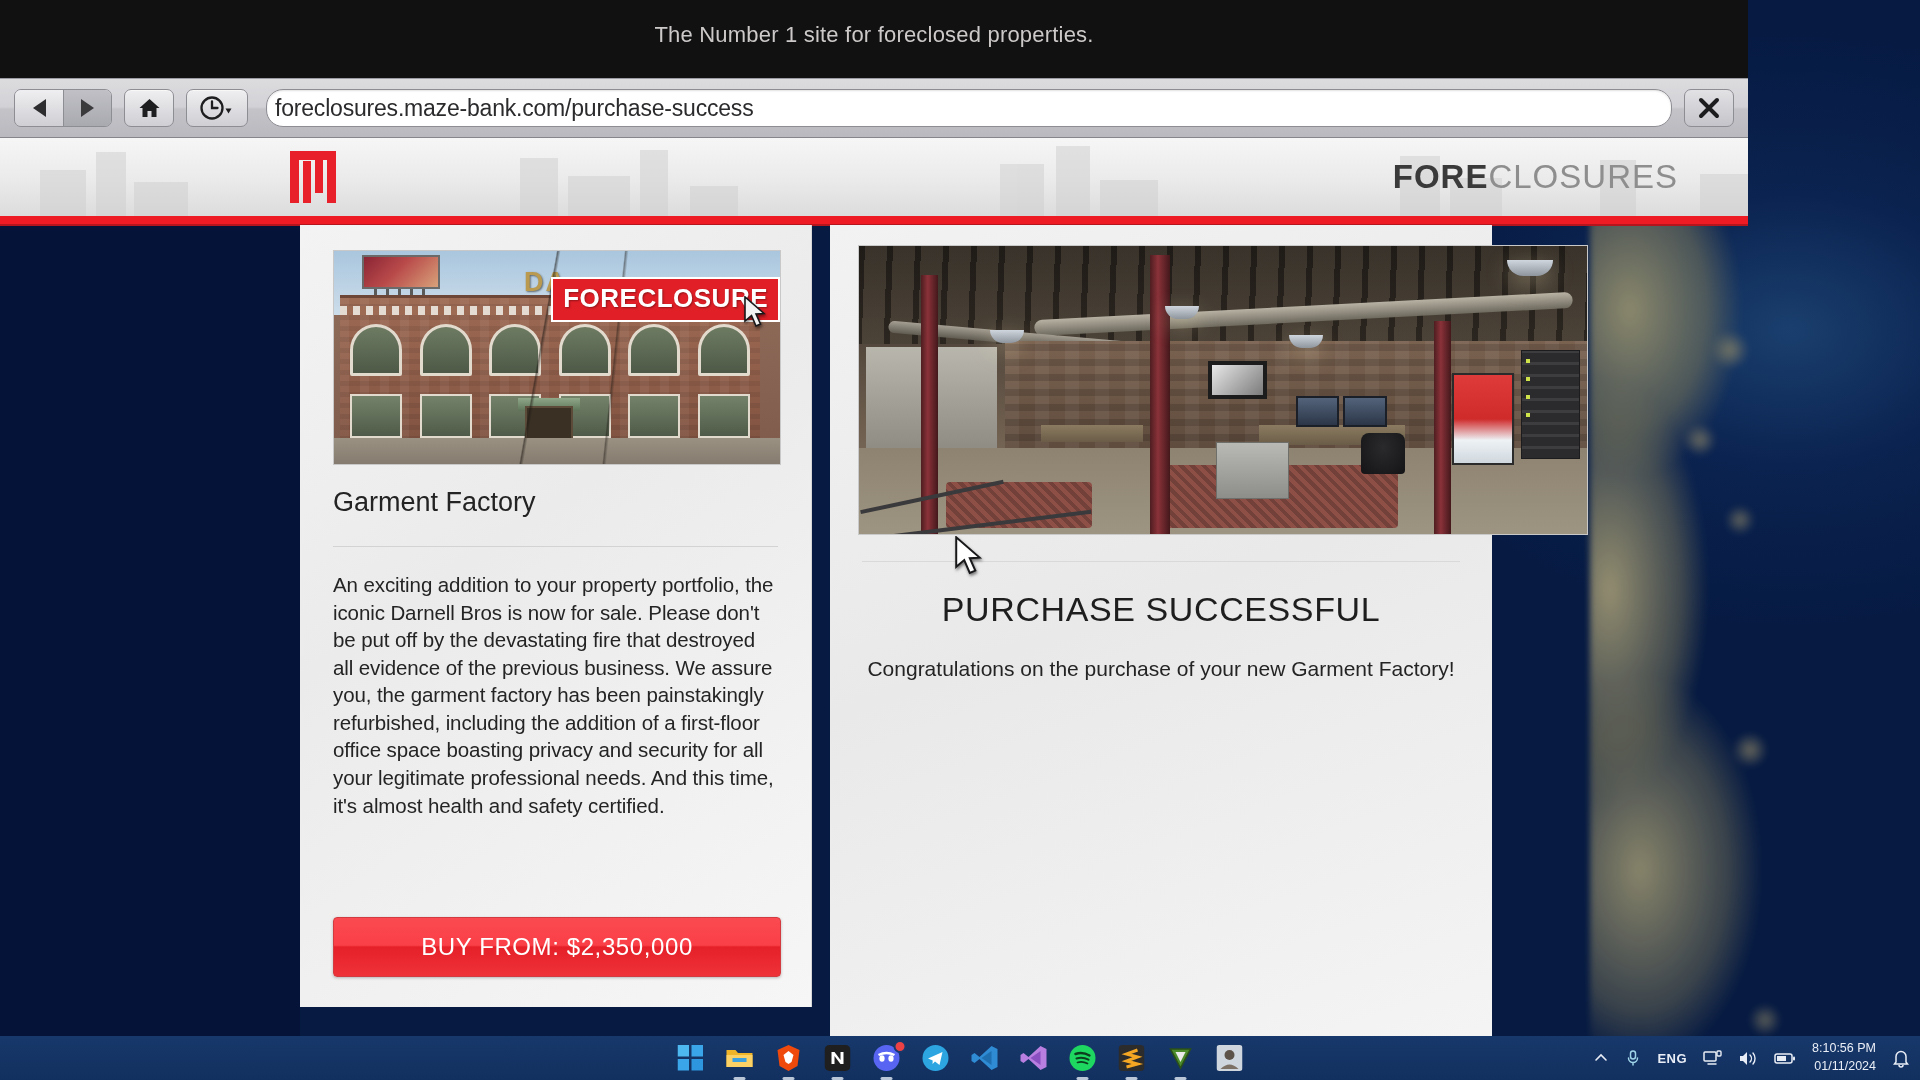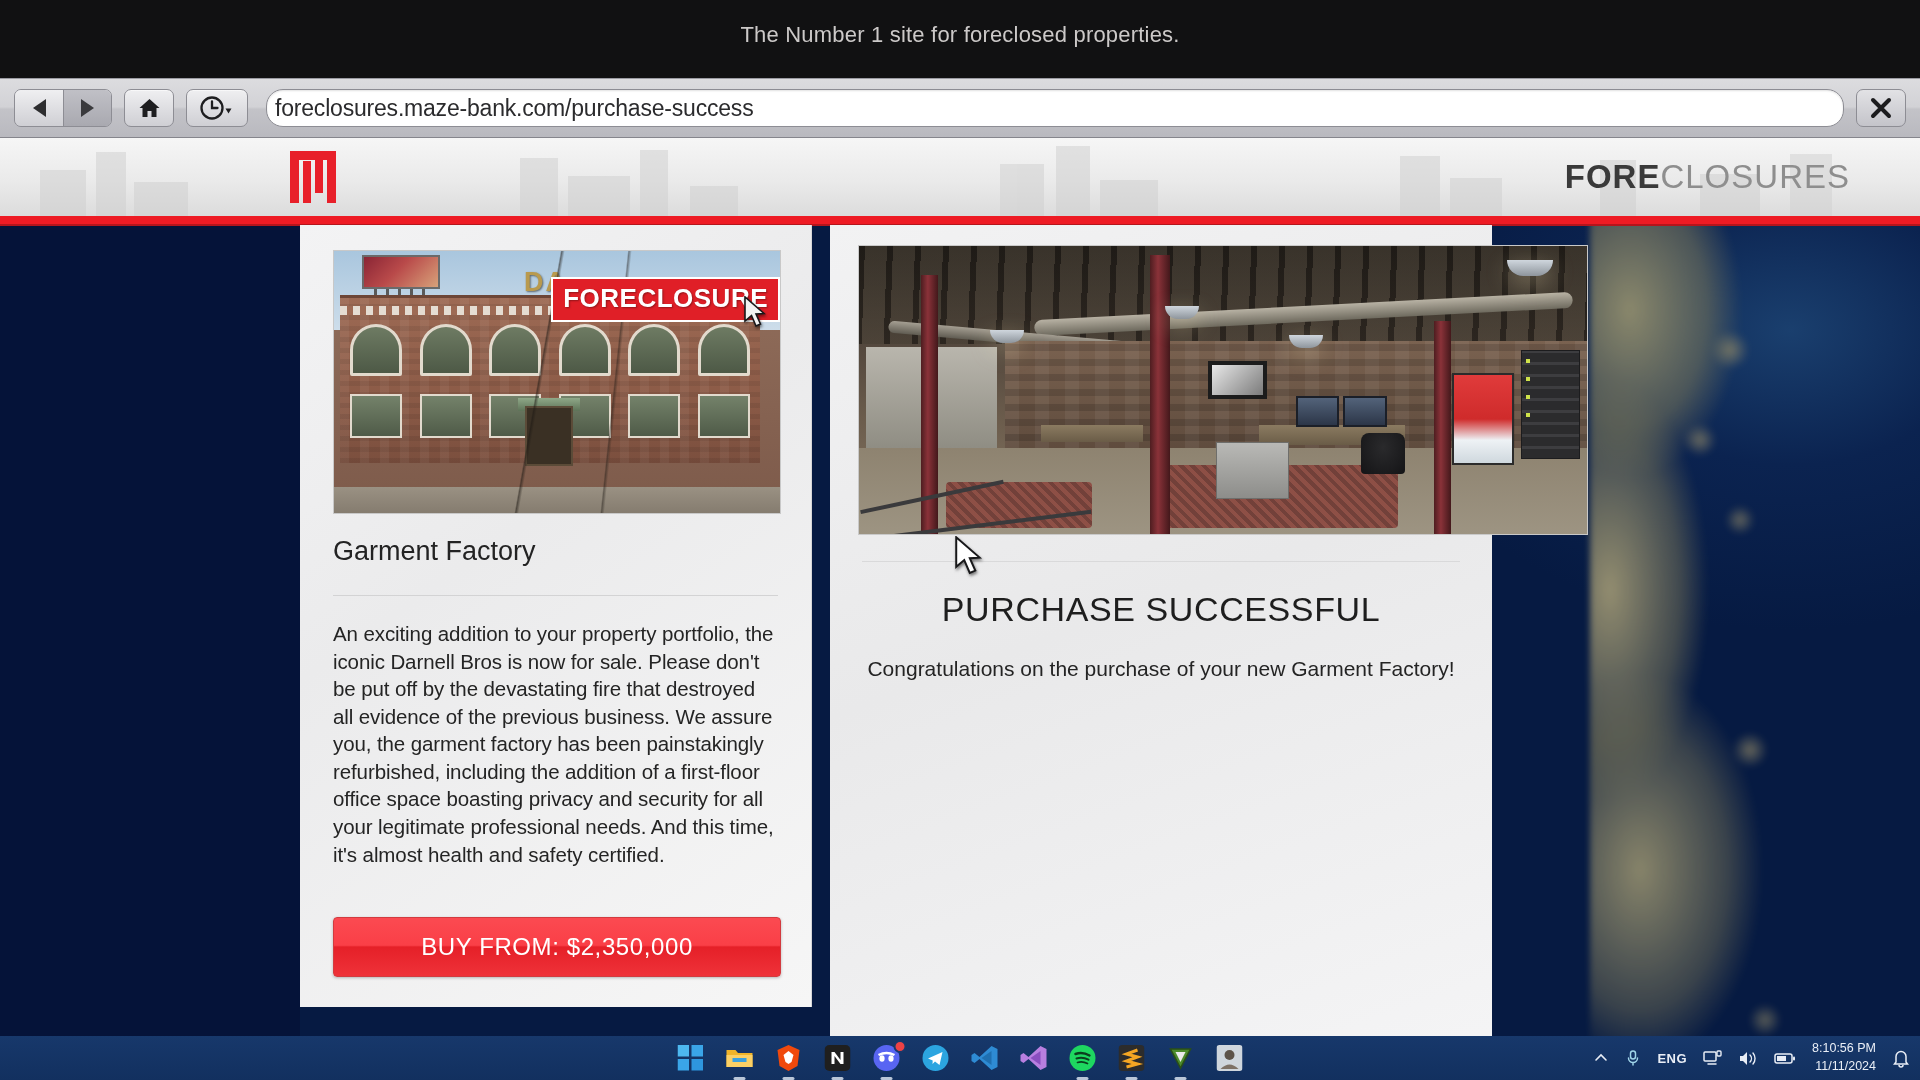--- a/index.html
+++ b/index.html
@@ -55,21 +55,21 @@
                  -2px -2px #000, 2px -2px #000, -2px 2px #000, 2px 2px #000;
   }
   .hud-amount {
     font-size: 35px; font-weight: bold; color: #74d07a;
     letter-spacing: -1px; margin-left: 8px;
     text-shadow: -2px 0 #000, 2px 0 #000, 0 -2px #000, 0 2px #000,
                  -2px -2px #000, 2px -2px #000, -2px 2px #000, 2px 2px #000;
   }
 
   
-  .browser { position: absolute; top: 0; left: 0; width: 1920px; z-index: 20; }
+  .browser { position: absolute; top: 0; left: 0; width: 1748px; z-index: 20; }
 
   .tagline-bar {
     height: 78px; background: #111112;
     display: flex; align-items: center; justify-content: center;
   }
   .tagline {
     color: #ccc9c8; font-size: 22px; letter-spacing: .2px;
     transform: translateY(-4px);
   }
 
@@ -157,21 +157,21 @@
   .page-body { position: absolute; top: 225px; left: 300px; width: 1320px; height: 855px; z-index: 25; }
 
   .left-panel {
     position: absolute; left: 0; top: 0; width: 512px; height: 782px;
     background: linear-gradient(145deg, #f3f3f4 0%, #ebebec 40%, #f6f6f6 100%);
     border-right: 1px solid #d7d7d8;
     padding: 25px 33px 0 33px;
   }
 
   .prop-photo {
-    width: 448px; height: 264px;
+    width: 448px; height: 215px;
     border: 1px solid #c8c8c8;
     position: relative; overflow: hidden;
     background: linear-gradient(180deg, #9fbdd8 0%, #b6cade 26%, #8d6a58 27%, #7d5a4a 100%);
   }
   .sky { position: absolute; top:0; left:0; right:0; height: 30%;
     background: linear-gradient(180deg,#a9c6de,#cdddea); }
   .billboard { position: absolute; left: 28px; top: 4px; width: 78px; height: 34px;
     background: linear-gradient(135deg,#8a2535,#b94a4a 45%,#d8a27a); border: 2px solid #6a6a6a; }
   .billboard-legs { position:absolute; left:40px; top:38px; width:52px; height:16px;
     background: repeating-linear-gradient(90deg,#5a5a5a 0 3px, transparent 3px 12px); }
@@ -647,21 +647,21 @@
       </div>
       <div class="tray-item">
         <svg width="22" height="14" viewBox="0 0 22 14">
           <rect x="1" y="3" width="17" height="9" rx="2" fill="none" stroke="#e9eef6" stroke-width="1.5"></rect>
           <rect x="3" y="5" width="9" height="5" fill="#e9eef6"></rect>
           <rect x="19" y="5.5" width="2" height="4" rx="1" fill="#e9eef6"></rect>
         </svg>
       </div>
       <div class="clock">
         <div>8:10:56 PM</div>
-        <div>11/11/2024</div>
+        <div>01/11/2024</div>
       </div>
       <div class="tray-item">
         <svg width="18" height="20" viewBox="0 0 18 20">
           <path d="M4 14 V8.5 a5 5 0 0 1 10 0 V14 l1.5 2 H2.5 Z" fill="none" stroke="#e9eef6" stroke-width="1.5"></path>
           <path d="M7 17 a2 2 0 0 0 4 0" stroke="#e9eef6" stroke-width="1.5" fill="none"></path>
         </svg>
       </div>
     </div>
   </div>
 </div>

